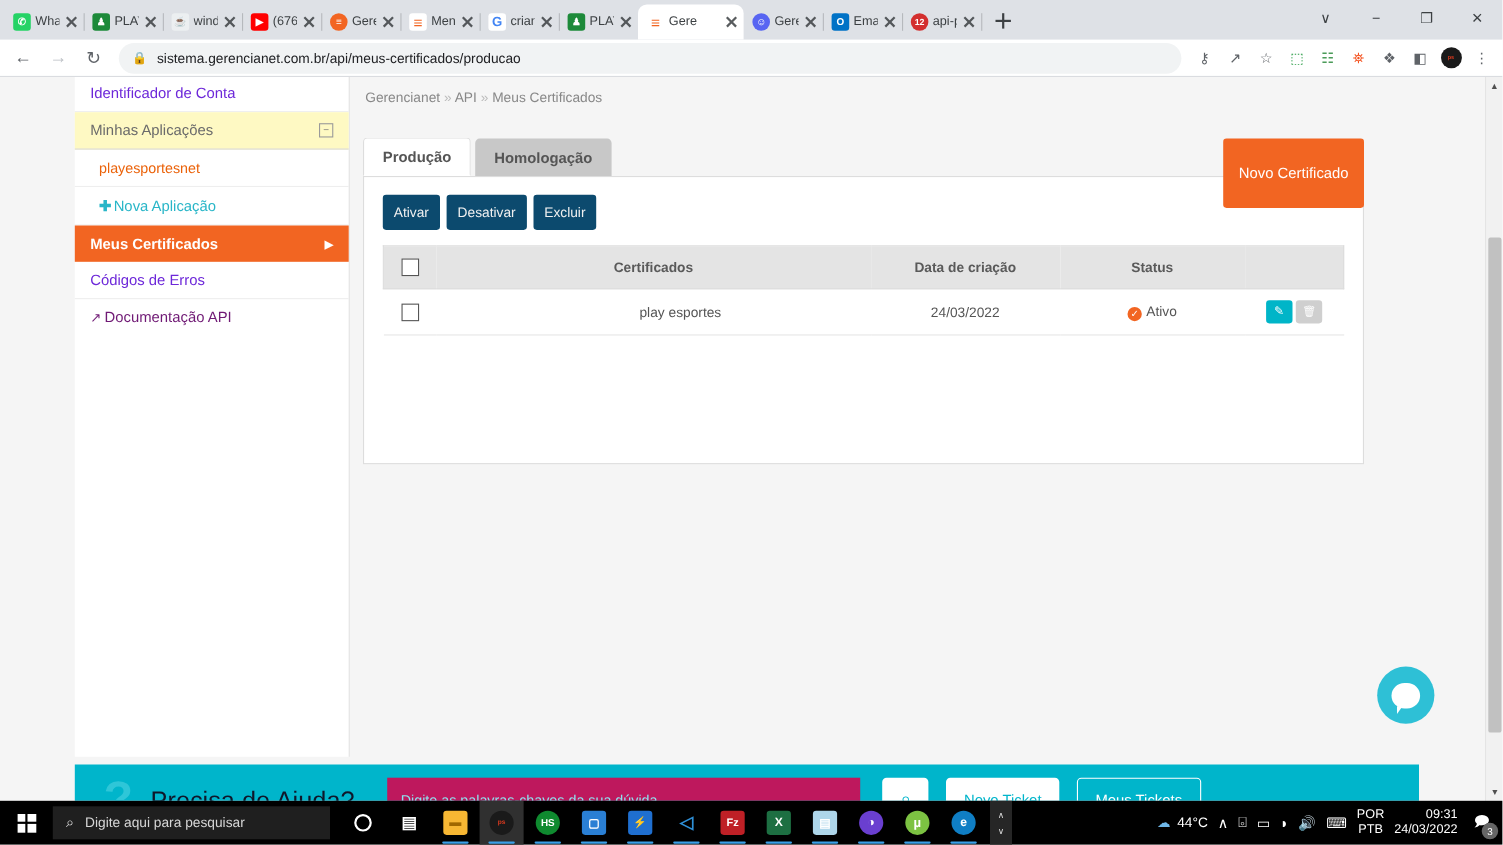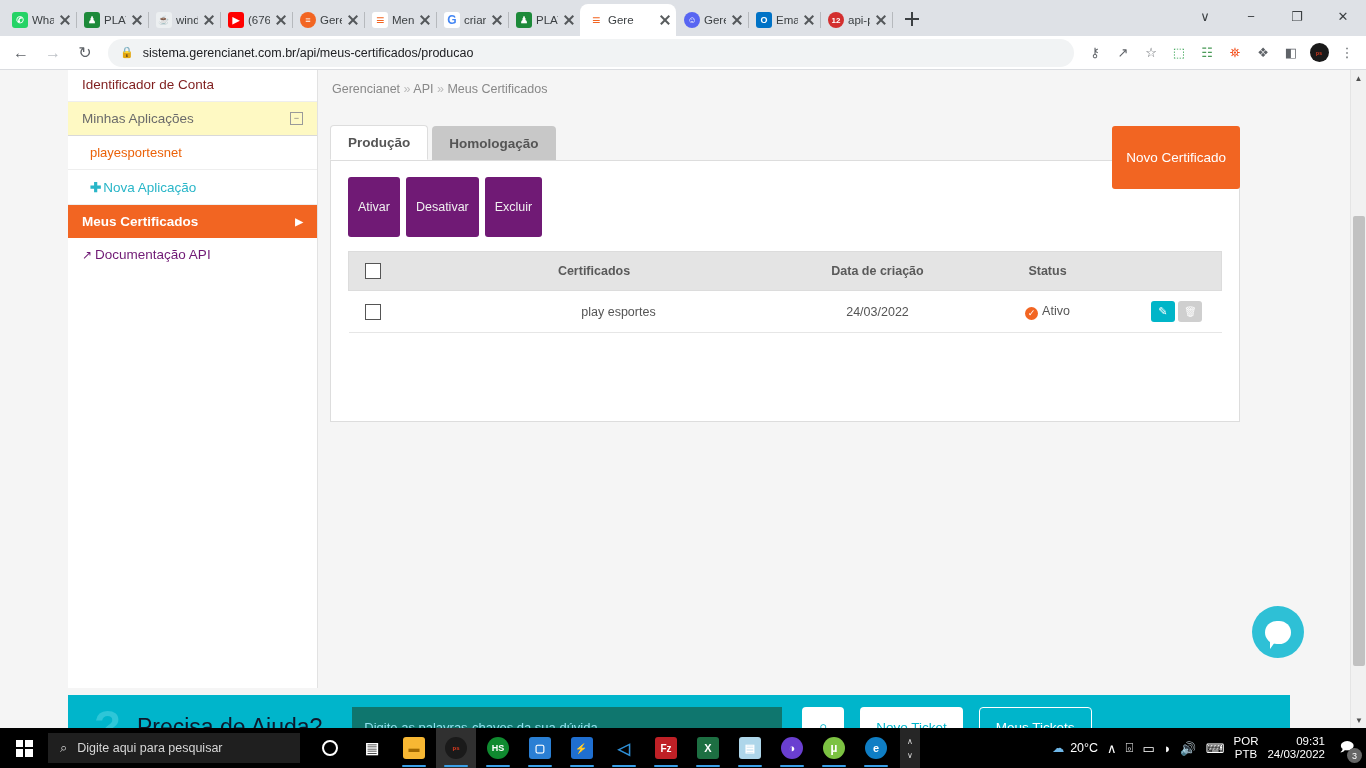--- a/index.html
+++ b/index.html
@@ -100,21 +100,21 @@
   }
 
   
   .sidebar {
     position: absolute; left: 68px; top: -2px; width: 250px;
     background: #fff; border-right: 1px solid #e2e2e2;
     height: 620px; font-size: 13.5px;
   }
   .side-item {
     padding: 9px 14px; border-bottom: 1px solid #eee;
-    color: #7f1d1d; white-space: nowrap;
+    color: #6d28d9; white-space: nowrap;
   }
   .side-item.group {
     background: #fef9c3; color: #6b6b6b;
     display: flex; justify-content: space-between; align-items: center;
     border-bottom: 1px solid #d9d9d9;
   }
   .side-item.sub { padding-left: 22px; color: #eb6209; font-size: 13px; }
   .side-item.active {
     background: #f26522; color: #fff; font-weight: bold;
     display: flex; justify-content: space-between; align-items: center;
@@ -153,22 +153,22 @@
     position: absolute; right: 55px; top: 56px; background: #f26522;
     color: #fff; font-size: 13.5px; padding: 24px 14px; border-radius: 3px;
   }
 
   .panel {
     background: #fff; border: 1px solid #ddd; margin-right: 55px;
     height: 262px; padding: 16px 17px;
   }
   .btn-row { display: flex; gap: 6px; margin-bottom: 14px; }
   .gbtn {
-    background: #701a75; color: #f0f0f0; font-size: 12.5px;
-    padding: 23px 10px; border-radius: 3px;
+    background: #0c4a6e; color: #f0f0f0; font-size: 12.5px;
+    padding: 9px 10px; border-radius: 3px;
   }
 
   table.cert { width: 100%; border-collapse: collapse; }
   table.cert thead th {
     background: #e4e4e4; color: #5a5a5a; font-size: 12.5px;
     padding: 11px 8px; font-weight: bold; text-align: center;
     border: 1px solid #dcdcdc; border-left: none; border-right: none;
   }
   table.cert thead th.first { border-left: 1px solid #dcdcdc; }
   table.cert thead th.last  { border-right: 1px solid #dcdcdc; }
@@ -201,21 +201,21 @@
 
   
   .helpbar {
     position: absolute; left: 68px; top: 625px; width: 1222px; height: 64px;
     background: #00b5cb; display: flex; align-items: center; padding: 0 26px;
     gap: 16px; color: #fff;
   }
   .help-q { font-size: 44px; color: #2ec6d8; font-weight: bold; line-height: 1; }
   .help-t { font-size: 23px; color: #0f172a; font-weight: normal; }
   .help-input {
-    width: 430px; height: 40px; background: #0f766e; color: #8fe2ef;
+    width: 430px; height: 40px; background: #be185d; color: #8fe2ef;
     font-size: 13px; display: flex; align-items: center; padding: 0 12px;
     margin-left: 14px;
   }
   .help-search {
     width: 42px; height: 40px; background: #fff; border-radius: 4px;
     display: flex; align-items: center; justify-content: center;
     color: #00b5cb; font-size: 17px; margin-left: 4px;
   }
   .help-btn {
     height: 40px; padding: 0 16px; border-radius: 4px; display: flex;
@@ -427,20 +427,23 @@
         </div>
         <div class="side-item sub">
           <span>playesportesnet</span>
         </div>
         <div class="side-item newapp">
           <span class="plus-ic">✚</span><span>Nova Aplicação</span>
         </div>
         <div class="side-item active">
           <span>Meus Certificados</span>
           <span class="caret-r">▶</span>
+        </div>
+        <div class="side-item">
+          <span>Códigos de Erros</span>
         </div>
         <div class="side-item link">
           <span class="ext-ic">↗</span><span>Documentação API</span>
         </div>
       </div>
 
       <div class="main">
         <div class="crumb">
           <span>Gerencianet</span>
           <span class="sep">»</span>
@@ -574,21 +577,21 @@
         </div>
     </div>
     <div class="tb-sysup">
       <span>∧</span>
       <span>∨</span>
     </div>
 
     <div class="tray">
       <span class="tray-weather">
         <span style="color:#6fb7e8;font-size:12px">☁</span>
-        <span>20°C</span>
+        <span>44°C</span>
       </span>
       <span class="tray-ic">∧</span>
       <span class="tray-ic">⌻</span>
       <span class="tray-ic">▭</span>
       <span class="tray-ic">◗</span>
       <span class="tray-ic">🔊</span>
       <span class="tray-ic">⌨</span>
       <span class="tray-lang">
         <span>POR</span><br>
         <span>PTB</span>

